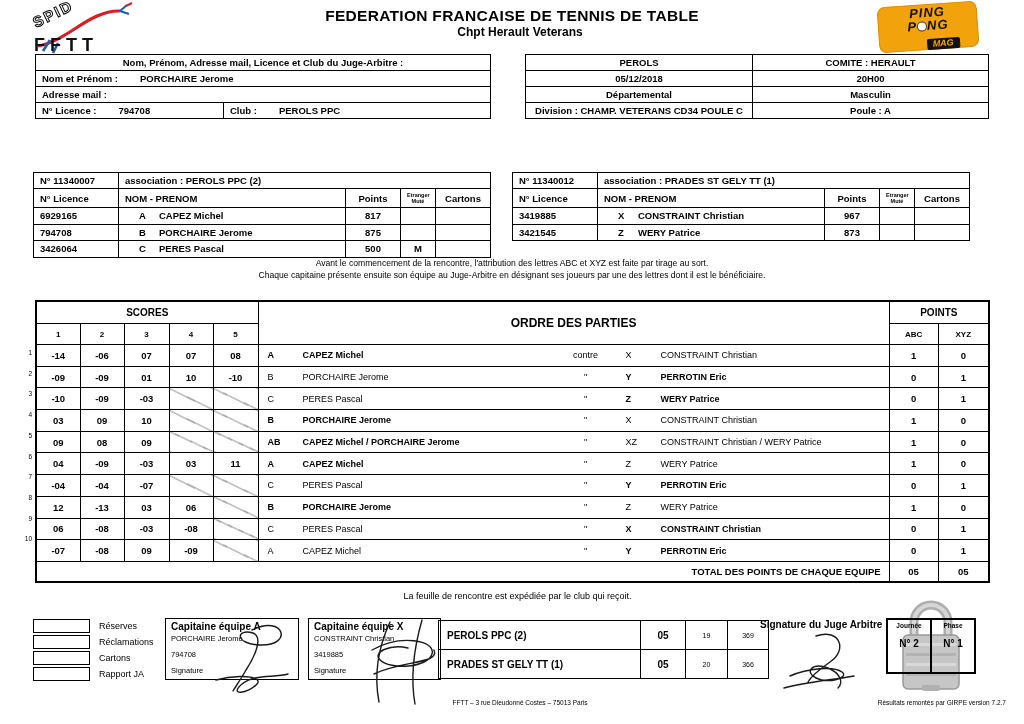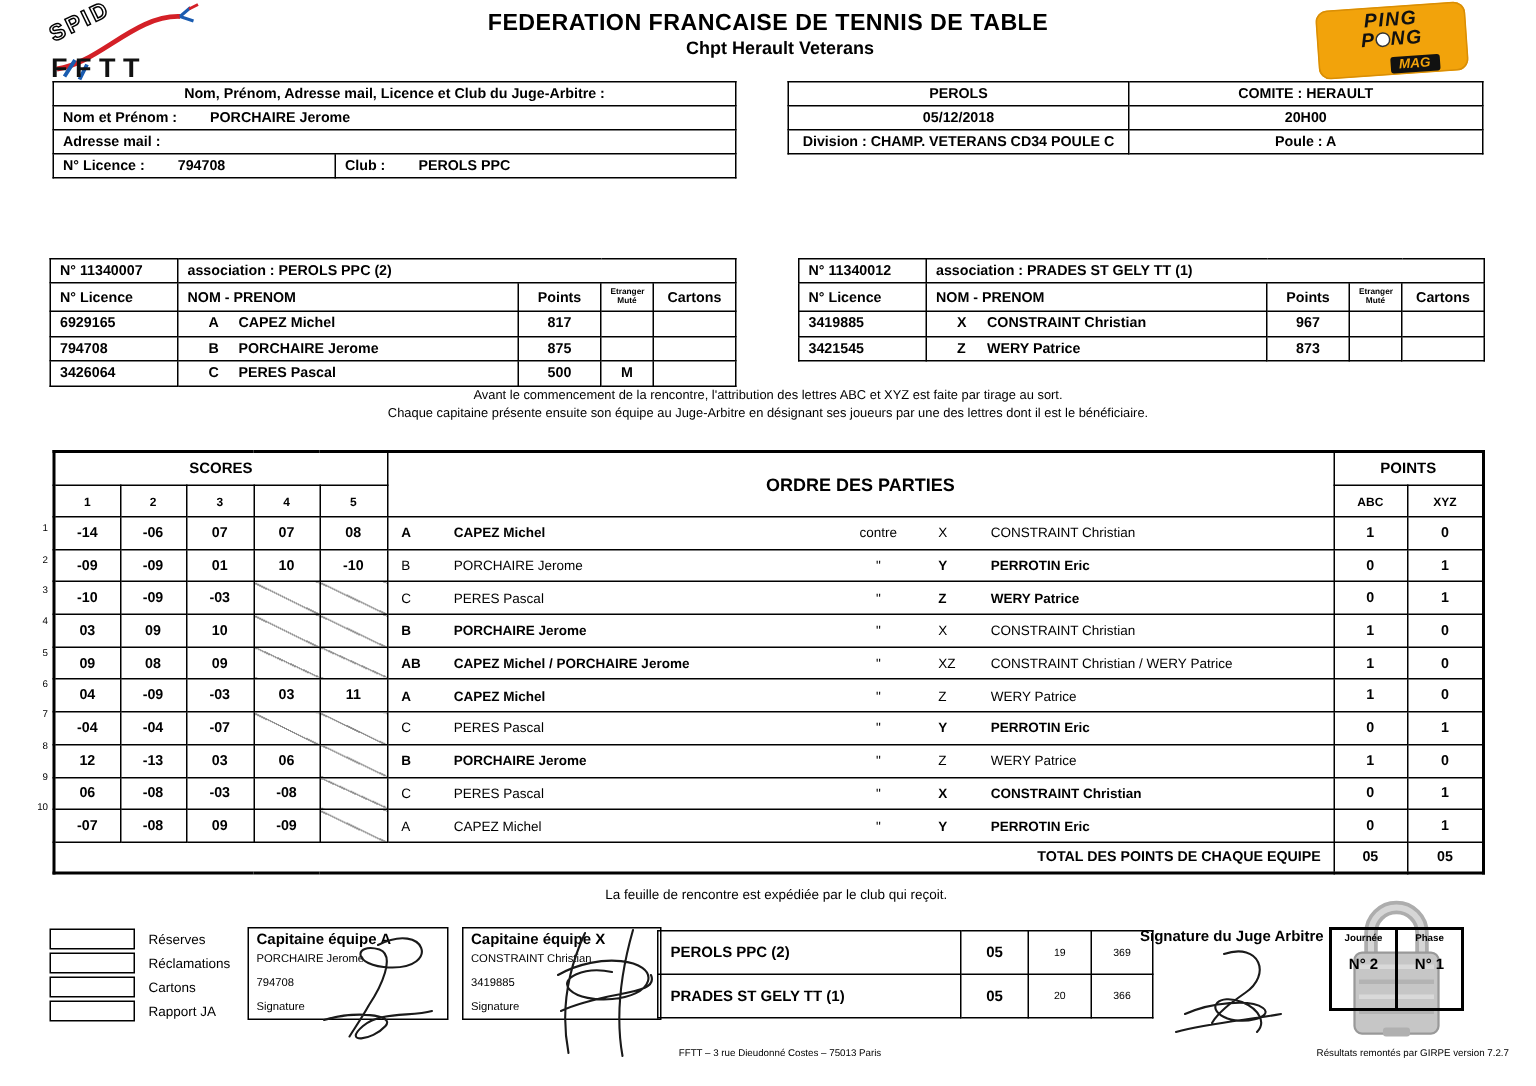--- a/index.html
+++ b/index.html
@@ -157,20 +157,24 @@
     <tbody>
         <tr>
           <td>PEROLS</td>
           <td>COMITE : HERAULT</td>
         </tr>
     <tr>
           <td>05/12/2018</td>
           <td>20H00</td>
         </tr>
     <tr>
+          <td>Départemental</td>
+          <td>Masculin</td>
+        </tr>
+    <tr>
           <td>Division : CHAMP. VETERANS CD34 POULE C</td>
           <td>Poule : A</td>
         </tr>
   </tbody>
     </table>
 
   <table class="roster" style="left:33px;top:172px;position:absolute;">
     <colgroup>
         <col style="width:85px">
         <col style="width:227px">
@@ -225,21 +229,21 @@
               <span>PERES  Pascal</span>
             </span>
           </td>
           <td class="c">500</td>
           <td class="c">M</td>
           <td></td>
         </tr>
   </tbody>
     </table>
 
-  <table class="roster" style="left:532px;top:172px;position:absolute;border-radius:27px;">
+  <table class="roster" style="left:512px;top:172px;position:absolute;border-radius:27px;">
     <colgroup>
         <col style="width:85px">
         <col style="width:227px">
         <col style="width:55px">
         <col style="width:35px">
         <col style="width:55px">
       </colgroup>
     <tbody>
         <tr class="assoc-row">
           <td>N° 11340012</td>

